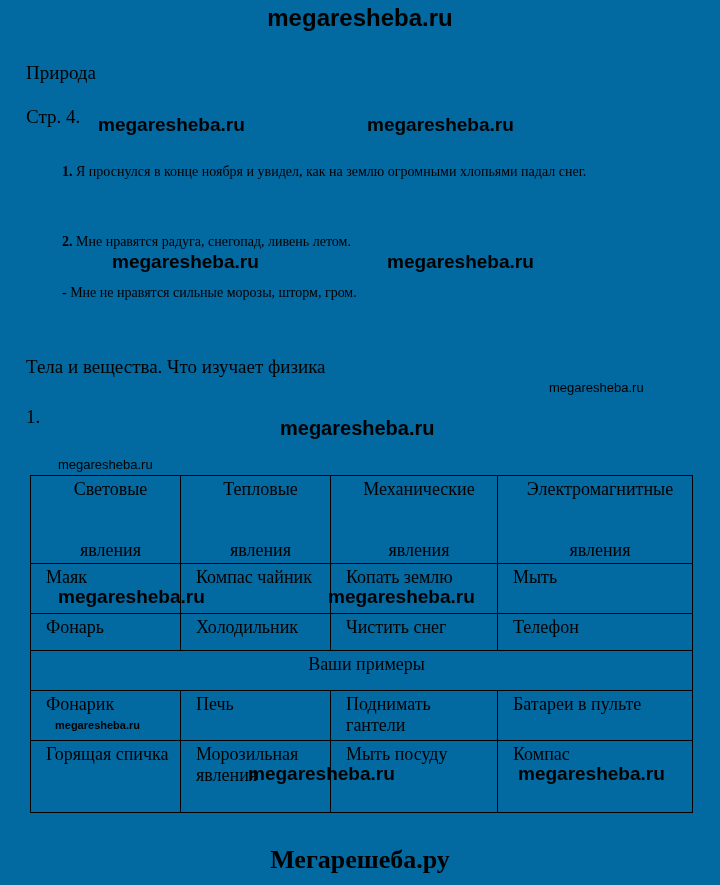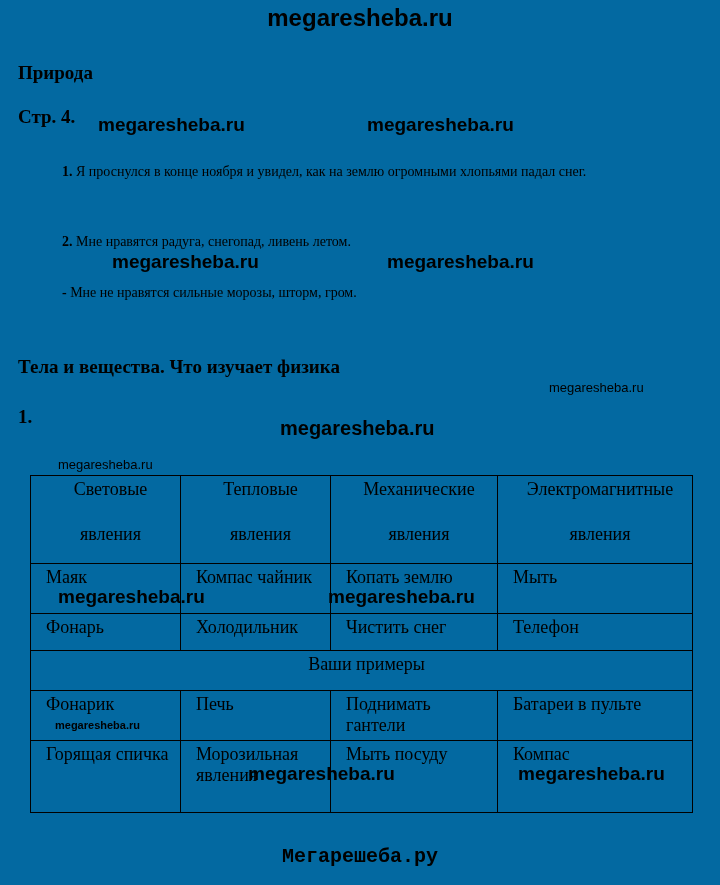--- a/index.html
+++ b/index.html
@@ -17,28 +17,28 @@
   .site-title-top {
     top: 4px; left: 0; width: 720px;
     text-align: center;
     font-family: "Liberation Sans", sans-serif;
     font-weight: bold;
     font-size: 24px;
   }
   .site-title-bottom {
     top: 845px; left: 0; width: 720px;
     text-align: center;
-    font-family: Liberation Mono, monospace;
+    font-family: Liberation Serif, serif;
     font-weight: bold;
-    font-size: 20px;
+    font-size: 26px;
   }
 
   .heading {
-    left: 18px;
-    font-weight: bold;
+    left: 26px;
+    font-weight: normal;
     font-size: 19px;
   }
   .para {
     left: 30px; width: 662px;
     font-size: 14px;
     line-height: 31px;
     margin-left: 32px;
   }
   .para b { font-weight: bold; }
 
@@ -63,21 +63,21 @@
     font-size: 18px;
     font-family: "Liberation Serif", serif;
   }
   table.phen td {
     border: 1px solid #000000;
     padding: 3px 5px 2px 15px;
     vertical-align: top;
     overflow: hidden;
   }
   table.phen tr.hdr td { height: 82px; text-align: center; }
-  .hl2 { margin-top: 24px; }
+  .hl2 { margin-top: 40px; }
   table.phen tr.r1 td { height: 44px; }
   table.phen tr.r2 td { height: 31px; }
   table.phen tr.div-row td { height: 34px; text-align: center; }
   table.phen tr.r3 td { height: 44px; }
   table.phen tr.r4 td { height: 66px; }
 </style>
 </head>
 <body>
 
 <div class="page">

